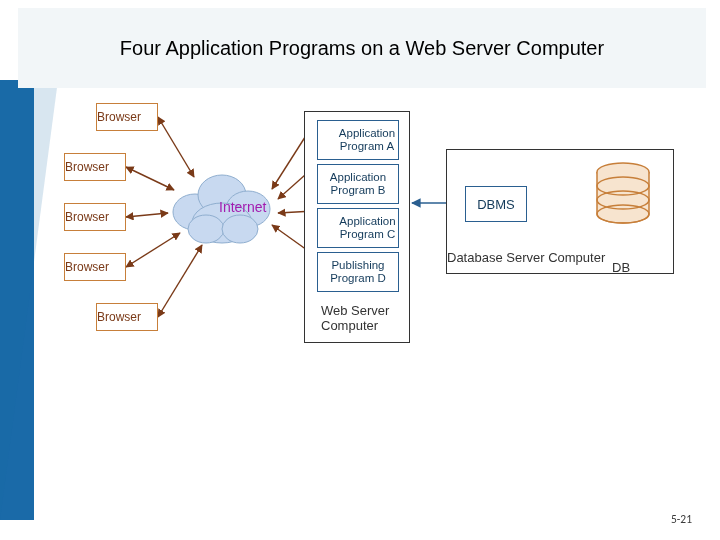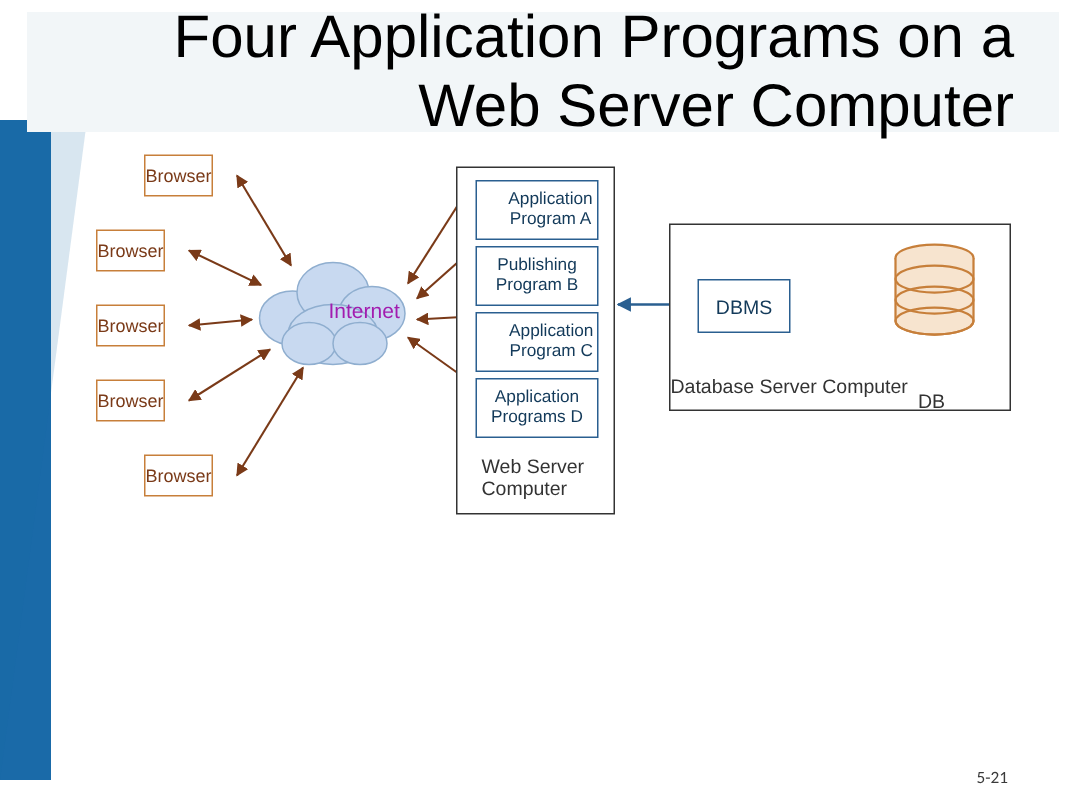--- a/index.html
+++ b/index.html
@@ -7,29 +7,29 @@
   .slide { position: relative; width: 720px; height: 540px; overflow: hidden; }
   .left-bar { position: absolute; left: 0; top: 80px; width: 34px; height: 440px; background: #1a6aa8; }
   .left-tri {
     position: absolute; left: 0; top: 80px; width: 0; height: 0;
     border-bottom: 440px solid transparent;
     border-left: 58px solid #1a6aa8; opacity: .17;
   }
   .title-box { position: absolute; left: 18px; top: 8px; right: 14px; height: 80px;
     background: #f2f6f8; display: flex; align-items: center; justify-content: center;
     padding: 4px 30px; }
-  .title-box h1 { font-size: 40px; font-weight: 400; text-align: right; line-height: 1.15; }
+  .title-box h1 { font-size: 20px; font-weight: 400; text-align: left; line-height: 1.15; }
   .footer { position: absolute; left: 0; right: 0; bottom: 14px; display: flex; justify-content: center;
     font-size: 11.5px; color: #3a3a3a; font-family: Calibri, Arial, sans-serif; }
-  .pagenum { position: absolute; right: 48px; bottom: 14px; font-size: 11.5px; color: #3a3a3a;
+  .pagenum { position: absolute; right: 28px; bottom: 14px; font-size: 11.5px; color: #3a3a3a;
     font-family: Calibri, Arial, sans-serif; margin-top: 12px; }
   .stage { position: absolute; left: 34px; top: 95px; right: 14px; bottom: 55px; }
 
   .browser {
-    position: absolute; width: 46px; height: 28px; border: 1px solid #c77f3a;
+    position: absolute; width: 62px; height: 28px; border: 1px solid #c77f3a;
     background: #fff; display: flex; align-items: center; justify-content: flex-start;
     font-size: 12px; color: #7a3a18;
   }
   .browser.b1 { left: 62px; top: 8px; }
   .browser.b2 { left: 30px; top: 58px; }
   .browser.b3 { left: 30px; top: 108px; }
   .browser.b4 { left: 30px; top: 158px; }
   .browser.b5 { left: 62px; top: 208px; }
 
   .cloud { position: absolute; left: 126px; top: 62px; width: 120px; height: 100px; }
@@ -128,27 +128,27 @@
         </g>
       </svg>
     </div>
     <div class="cloud-label">Internet</div>
 
     <div class="server-group web-server">
       <div class="app-box a1">
           <span>Application Program A</span>
         </div>
       <div class="app-box a2">
-          <span>Publishing Program B</span>
+          <span>Application Program B</span>
         </div>
       <div class="app-box a3">
           <span>Application Program C</span>
         </div>
       <div class="app-box a4">
-          <span>Application Programs D</span>
+          <span>Publishing Program D</span>
         </div>
       <div class="server-caption">Web Server Computer</div>
     </div>
 
     <div class="server-group db-server">
       <div class="dbms-box">
           <span>DBMS</span>
         </div>
       <div class="db-icon">
         <svg viewBox="0 0 60 72">

